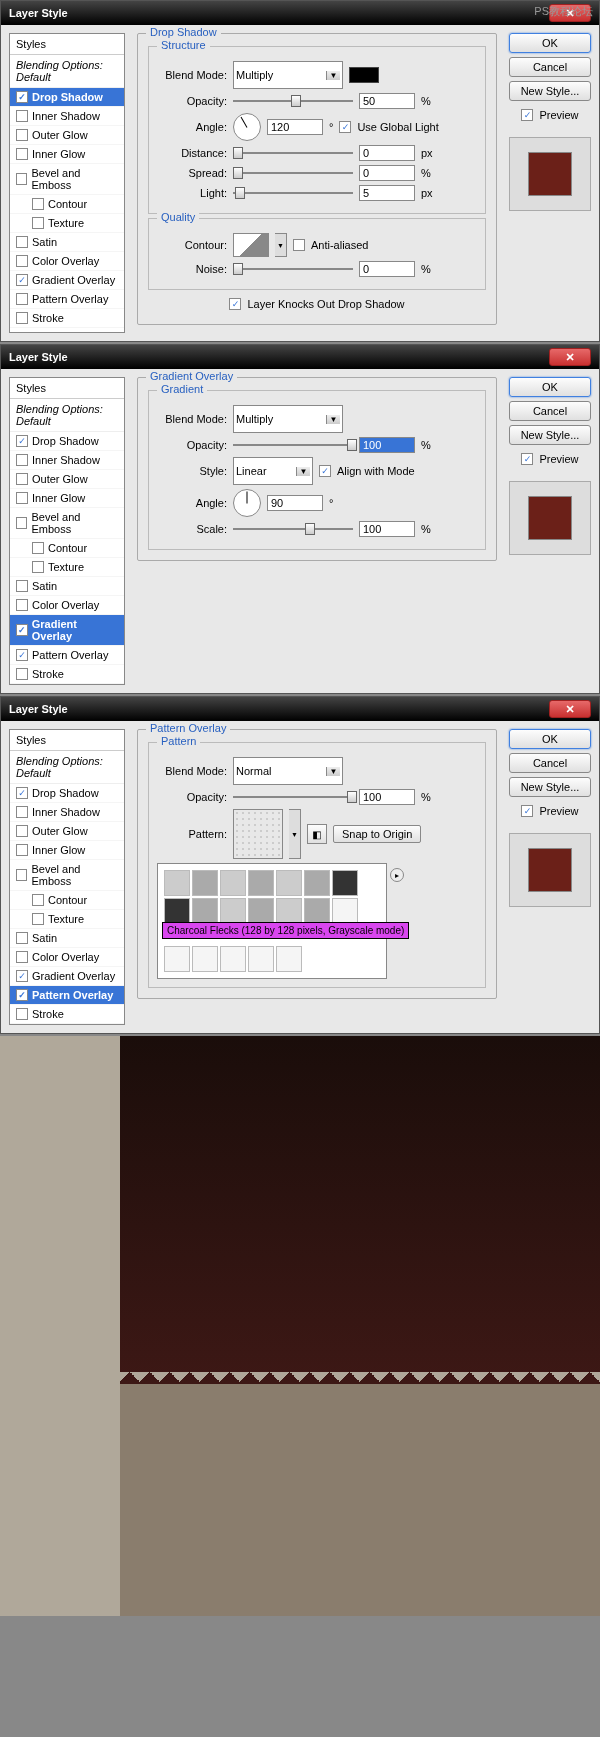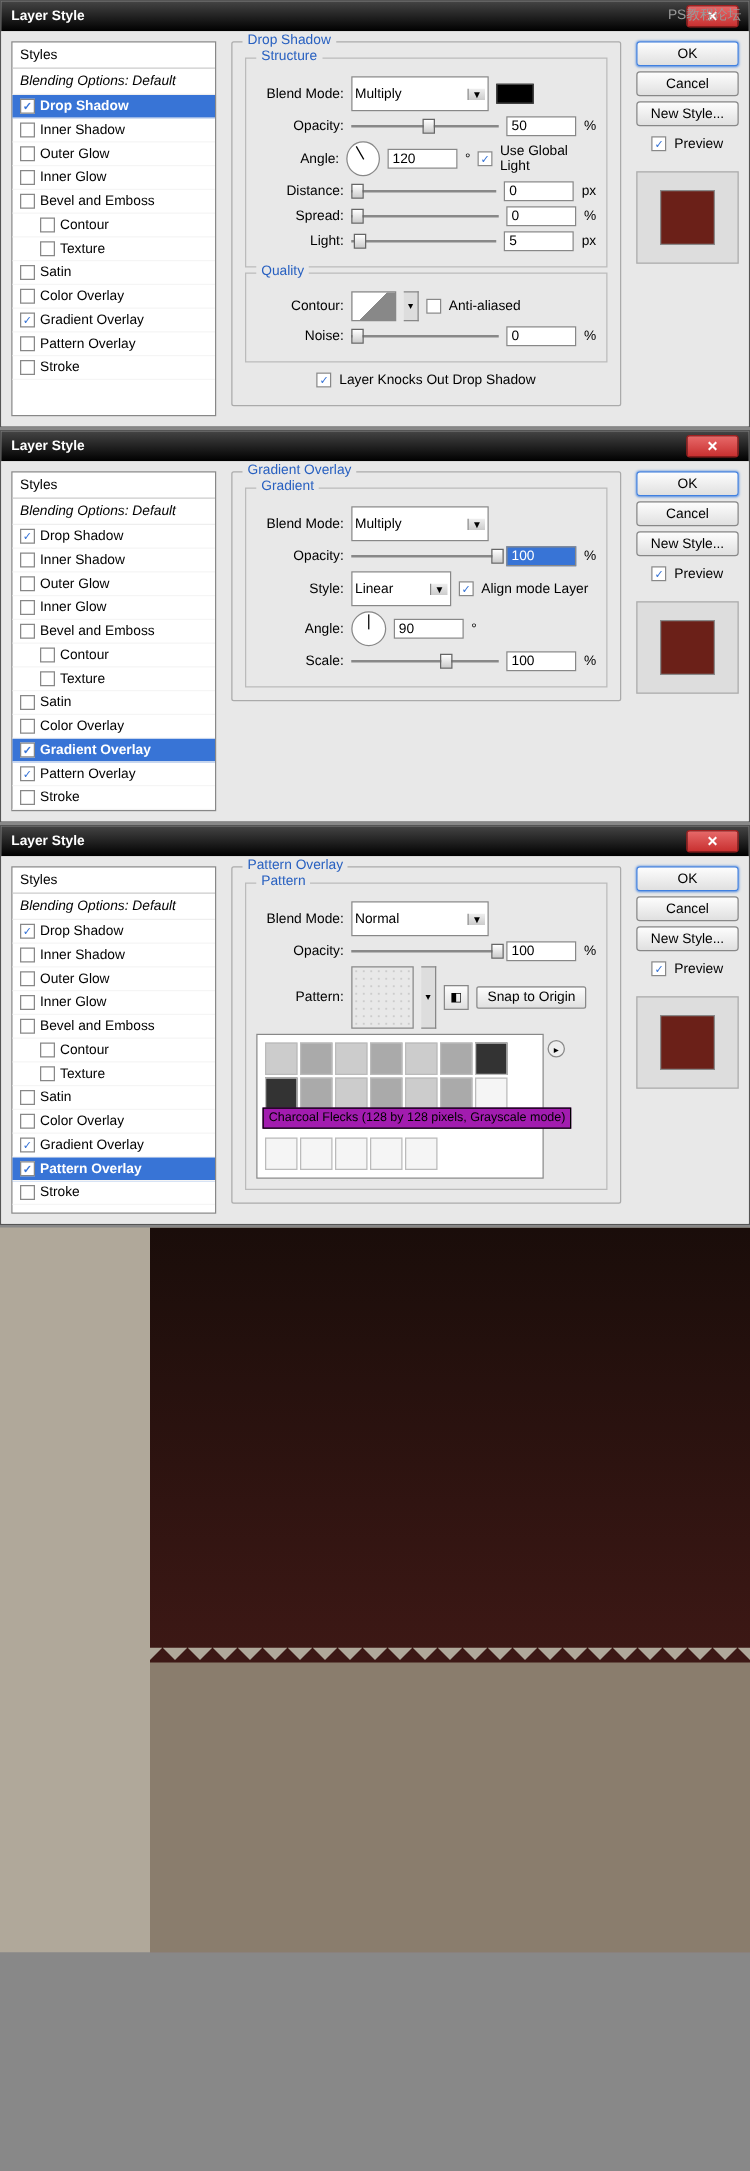--- a/index.html
+++ b/index.html
@@ -2,21 +2,21 @@
 <html><head>
 <meta charset="utf-8">
 <style>
 * { box-sizing: border-box; margin: 0; padding: 0; font-family: Tahoma, Arial, sans-serif; font-size: 11px; }
 body { background: #888; width: 600px; }
 .dialog { background: #e8e8e8; border: 1px solid #555; margin-bottom: 2px; }
 .titlebar { background: linear-gradient(to bottom, #444, #000); color: #fff; padding: 4px 8px; font-weight: bold; display: flex; justify-content: space-between; align-items: center; height: 24px; }
 .titlebar-title { color: #fff; }
 .close-btn { background: linear-gradient(to bottom, #e76969, #c83030); color: #fff; width: 42px; height: 18px; border: 1px solid #a02020; border-radius: 3px; display: flex; align-items: center; justify-content: center; font-weight: bold; cursor: pointer; }
 .dialog-body { display: flex; padding: 8px; gap: 8px; background: #e8e8e8; }
-.styles-panel { width: 164px; border: 1px solid #888; background: #fff; }
+.styles-panel { width: 116px; border: 1px solid #888; background: #fff; }
 .styles-header { padding: 4px 6px; border-bottom: 1px solid #ccc; }
 .styles-blend { padding: 4px 6px; border-bottom: 1px solid #eee; font-style: italic; }
 .style-item { padding: 3px 6px; display: flex; align-items: center; gap: 4px; border-bottom: 1px solid #f5f5f5; }
 .style-item.selected { background: #3874d6; color: #fff; font-weight: bold; }
 .style-item.indent { padding-left: 22px; }
 .chk { width: 12px; height: 12px; border: 1px solid #888; background: #fff; display: inline-flex; align-items: center; justify-content: center; font-size: 9px; color: #3874d6; }
 .chk.checked::after { content: "✓"; }
 .style-item.selected .chk { background: #fff; }
 .center-panel { flex: 1; padding: 0 4px; }
 .fieldset { border: 1px solid #aaa; border-radius: 2px; padding: 8px 10px 10px; margin-bottom: 8px; position: relative; }
@@ -42,21 +42,21 @@
 .btn { background: linear-gradient(#fdfdfd, #e0e0e0); border: 1px solid #888; border-radius: 3px; padding: 3px 6px; text-align: center; cursor: pointer; }
 .btn.primary { border: 1px solid #4080e0; box-shadow: 0 0 2px #4080e0; }
 .preview-box { border: 1px solid #aaa; background: #ddd; padding: 14px; display: flex; justify-content: center; margin-top: 8px; }
 .preview-swatch { width: 44px; height: 44px; background: #6b2018; border: 1px solid #888; }
 .pattern-picker { border: 1px solid #888; background: #fff; padding: 6px; margin-top: 4px; position: relative; width: 230px; }
 .pattern-grid { display: grid; grid-template-columns: repeat(7, 26px); gap: 2px; }
 .pattern-cell { width: 26px; height: 26px; border: 1px solid #bbb; background: #ccc; }
 .pattern-cell.dark { background: #333; }
 .pattern-cell.light { background: #f5f5f5; }
 .pattern-cell.med { background: #aaa; }
-.tooltip { position: absolute; background: #a21caf; border: 1px solid #000; padding: 2px 4px; font-size: 10px; top: 58px; left: 4px; white-space: nowrap; z-index: 10; }
+.tooltip { position: absolute; background: #d946ef; border: 1px solid #000; padding: 2px 4px; font-size: 10px; top: 58px; left: 4px; white-space: nowrap; z-index: 10; }
 .picker-arrow { position: absolute; right: -18px; top: 4px; width: 14px; height: 14px; border: 1px solid #888; border-radius: 50%; background: #eee; display: flex; align-items: center; justify-content: center; font-size: 8px; }
 .snap-btn { border: 1px solid #888; background: linear-gradient(#fdfdfd,#e0e0e0); padding: 2px 8px; border-radius: 2px; text-align: center; }
 .small-btn { width: 20px; height: 20px; border: 1px solid #888; background: linear-gradient(#fdfdfd,#e0e0e0); display: flex; align-items: center; justify-content: center; font-size: 10px; }
 .result-image { width: 600px; height: 580px; background: #b0a89a; position: relative; overflow: hidden; }
 .result-inner { position: absolute; left: 120px; top: 0; width: 480px; height: 580px; background: linear-gradient(to bottom, #1a0d0a, #3d1815 60%, #5a2420); }
 .zigzag { position: absolute; bottom: 230px; left: 0; width: 100%; height: 14px; background: linear-gradient(135deg, #b0a89a 25%, transparent 25%) 0 0, linear-gradient(-135deg, #b0a89a 25%, transparent 25%) 0 0; background-size: 20px 20px; background-repeat: repeat-x; }
 .result-bottom { position: absolute; bottom: 0; left: 0; width: 100%; height: 232px; background: #8a7d6d; }
 .wm1 { position: absolute; top: 3px; right: 6px; color: #999; font-size: 10px; z-index: 5; }
 </style>
 </head>
@@ -298,21 +298,21 @@
             <span class="num-input sel">100</span>
             <span>%</span>
           </div>
           <div class="row">
             <span class="row-label">Style:</span>
             <div class="select" style="width:80px">
                 <span>Linear</span>
                 <span class="select-arrow">▼</span>
               </div>
             <span class="chk checked"></span>
-            <span>Align mode Layer</span>
+            <span>Align with Mode</span>
           </div>
           <div class="row">
             <span class="row-label">Angle:</span>
             <div class="angle-dial">
                 <div class="angle-line" style="transform:rotate(-90deg)"></div>
               </div>
             <input class="num-input" value="90" style="">
             <span>°</span>
           </div>
           <div class="row">

